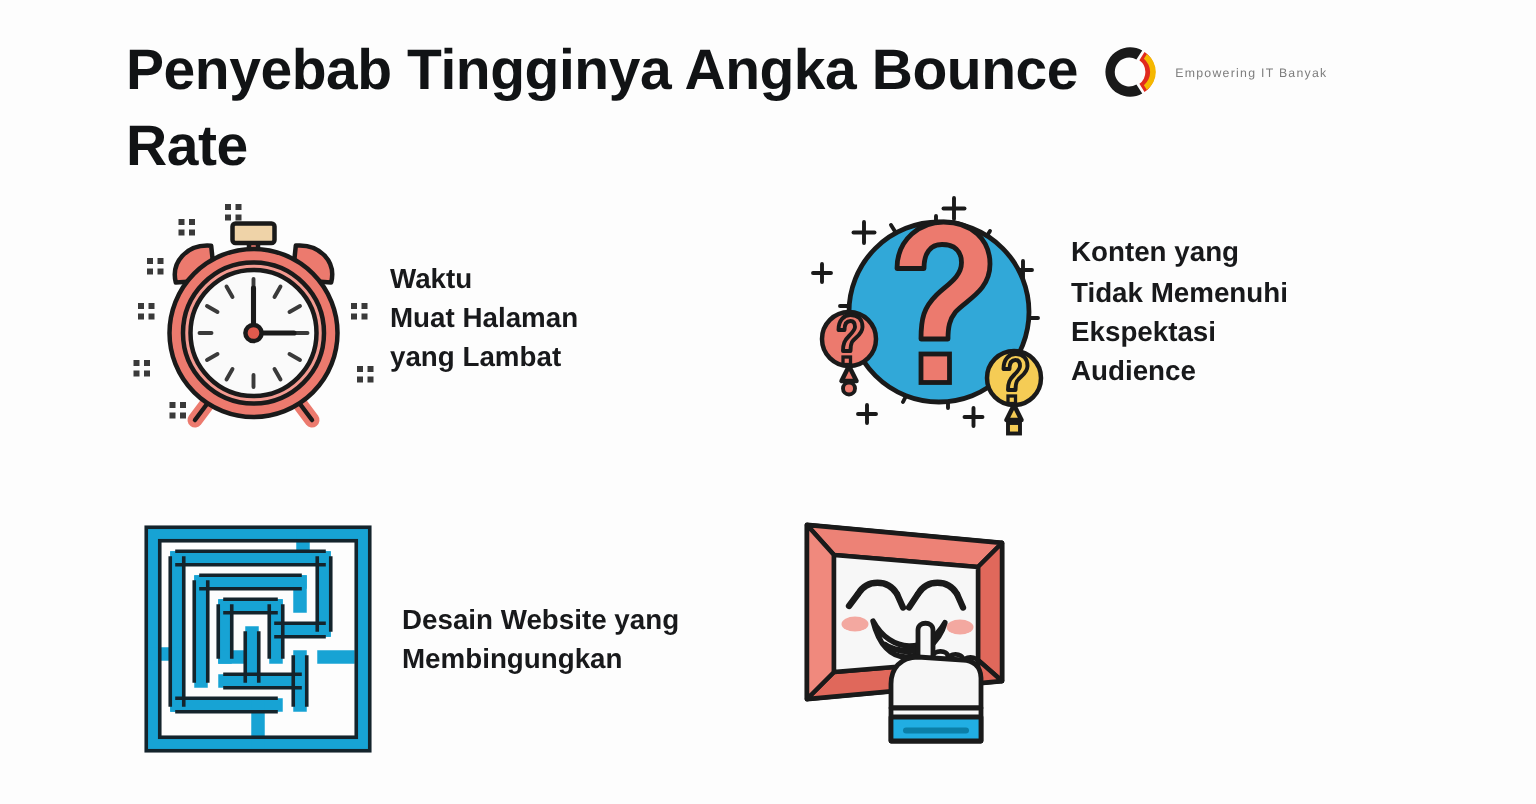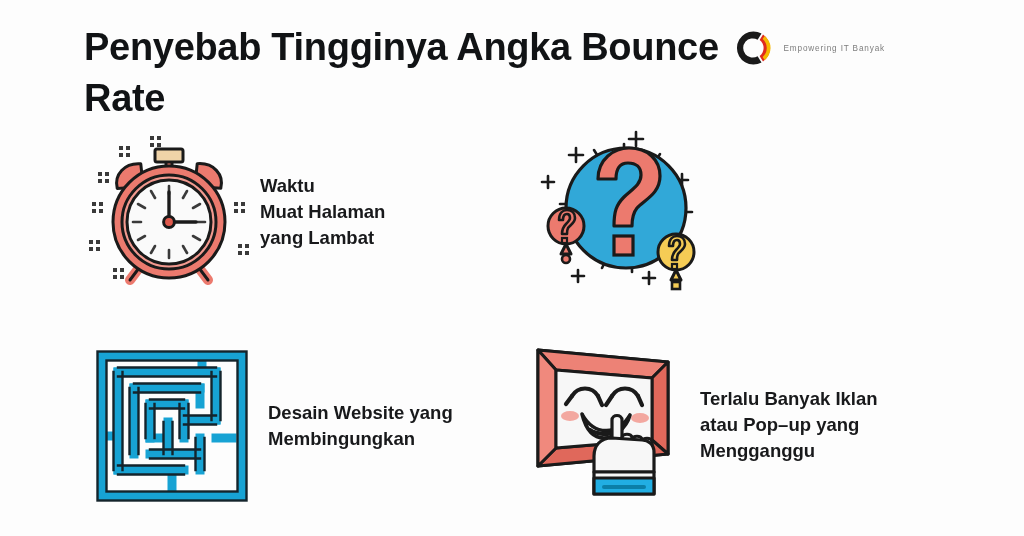--- a/index.html
+++ b/index.html
@@ -338,20 +338,24 @@
           <path d="M 140 144 L 135 154 L 145 154 Z" fill="#F5CC55" stroke="#1A1A1A" stroke-width="3" stroke-linejoin="round"></path>
           <rect x="136" y="156" width="8" height="7" fill="#F5CC55" stroke="#1A1A1A" stroke-width="2.6"></rect>
           <path d="M 133 120 C 133 113 137 110 141 110 C 146 110 149 113 149 118
                    C 149 123 144 125 142 128 C 141 130 141 132 141 134
                    L 136 134 C 136 129 137 127 140 124 C 142 122 144 120 144 118
                    C 144 115 143 114 141 114 C 138 114 137 116 137 120 Z" fill="none" stroke="#1A1A1A" stroke-width="2.6" stroke-linejoin="round"></path>
           <rect x="136" y="138" width="5" height="5" fill="none" stroke="#1A1A1A" stroke-width="2.2"></rect>
         </g>
       </svg>
     </div>
+    <div class="card-text">Konten yang
+Tidak Memenuhi
+Ekspektasi
+Audience</div>
   </div>
 
   <div class="card card-r1c0">
     <div class="card-icon">
       <svg viewBox="0 0 160 160" width="160" height="160">
         <g fill="none" stroke="#17A3D4" stroke-width="9" stroke-linecap="square">
 
           <rect x="10" y="10" width="140" height="140"></rect>
 
           <path d="M 26 26 L 124 26"></path>
@@ -438,18 +442,15 @@
 
           <path d="M 96 100 C 84 100 78 108 78 118 L 78 134 L 138 134 L 138 114 C 138 106 132 102 126 102 Z" fill="#F7F7F7"></path>
 
           <path d="M 78 134 L 138 134 L 138 156 L 78 156 Z" fill="#F7F7F7"></path>
         </g>
 
         <path d="M 78 140 L 138 140 L 138 156 L 78 156 Z" fill="#21AEE3" stroke="#1A1A1A" stroke-width="3.2" stroke-linejoin="round"></path>
         <line x1="88" y1="149" x2="128" y2="149" stroke="#0B7FA8" stroke-width="4" stroke-linecap="round"></line>
       </svg>
     </div>
-    <div class="card-text">Terlalu Banyak Iklan
-atau Pop–up yang
-Mengganggu</div>
   </div>
 
 </div>
 
 </body></html>

